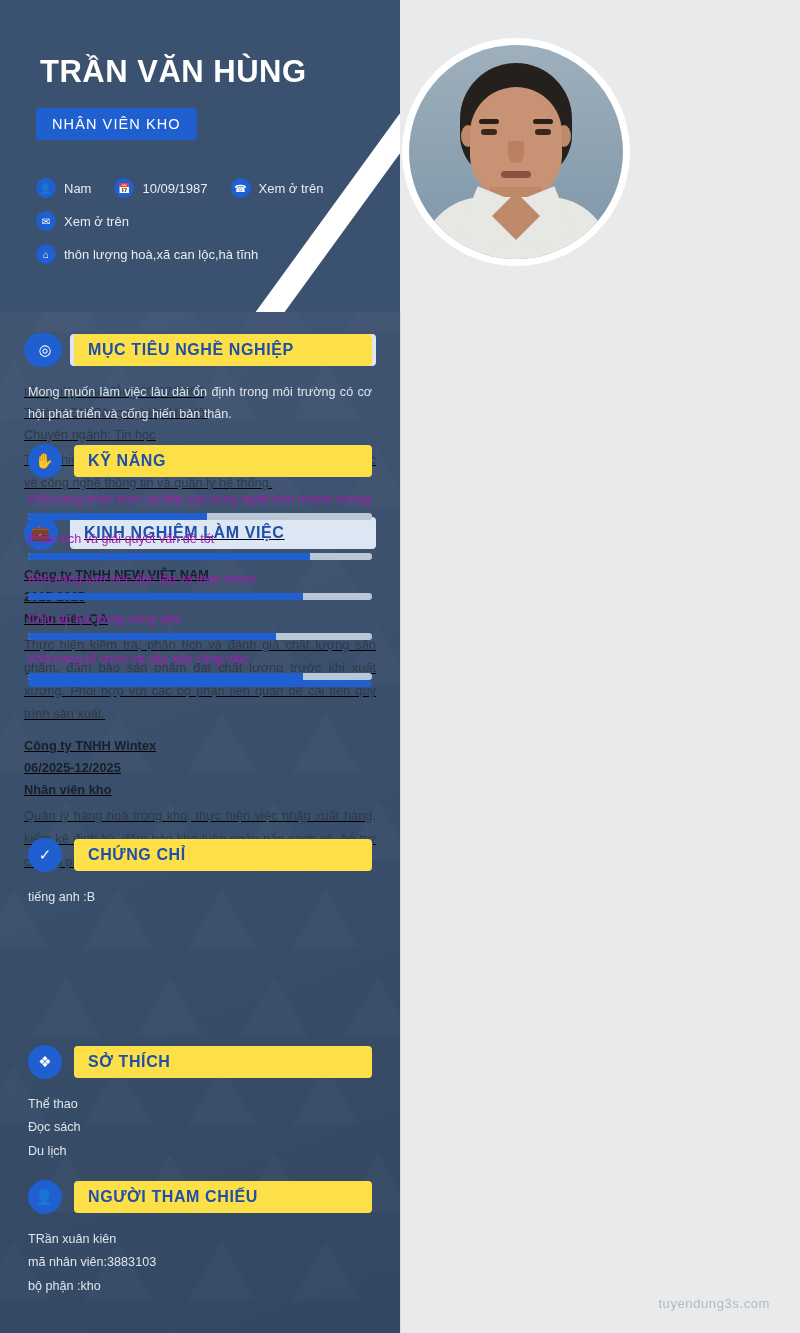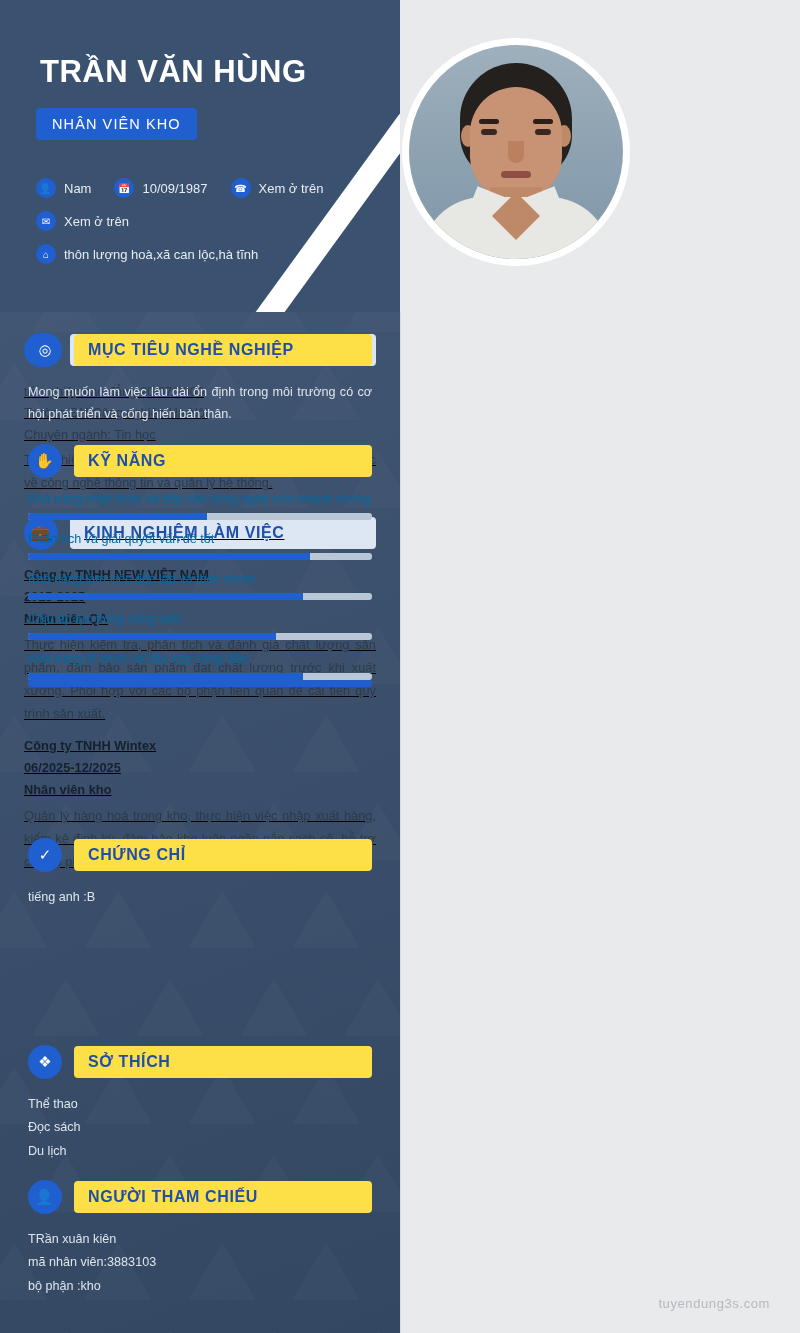--- a/index.html
+++ b/index.html
@@ -156,21 +156,21 @@
   }
   .sec-title-box {
     flex: 1; background: #fde047; border-radius: 4px;
     padding: 7px 14px; color: #1f4fa8; font-weight: bold;
     font-size: 16px; letter-spacing: .6px;
   }
   .sec-title-box.light { background: #dde7f3; }
   
   .lsec { position: absolute; left: 28px; width: 344px; z-index: 5; }
   .ltext { color: #dfe5ec; font-size: 12.6px; line-height: 1.75; text-align: justify; }
-  .skill-label { color: #0369a1; font-size: 12.6px; margin: 12px 0 7px; }
+  .skill-label { color: #a21caf; font-size: 12.6px; margin: 12px 0 7px; }
   .bar { height: 7px; border-radius: 3px; background: #b9c6d6; overflow: hidden; }
   .bar > i { display: block; height: 100%; background: #1f5fd0; }
   .litem { color: #dfe5ec; font-size: 12.6px; line-height: 1.85; }
   
   .rsec { position: absolute; left: 24px; width: 352px; text-decoration: underline; }
   .rline { color: #2d3a4a; font-size: 12.8px; line-height: 1.68; }
   .rbold { color: #16202c; font-size: 12.8px; font-weight: bold; line-height: 1.72; }
   .rpara { color: #2d3a4a; font-size: 12.8px; line-height: 1.8; text-align: justify; margin-top: 3px; }
   .watermark {
     position: absolute; right: 30px; bottom: 22px;

